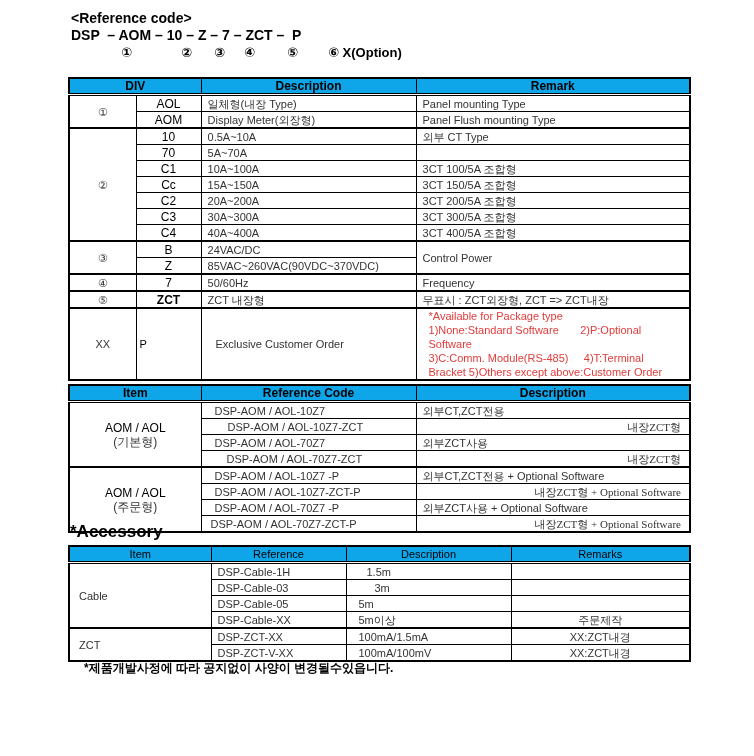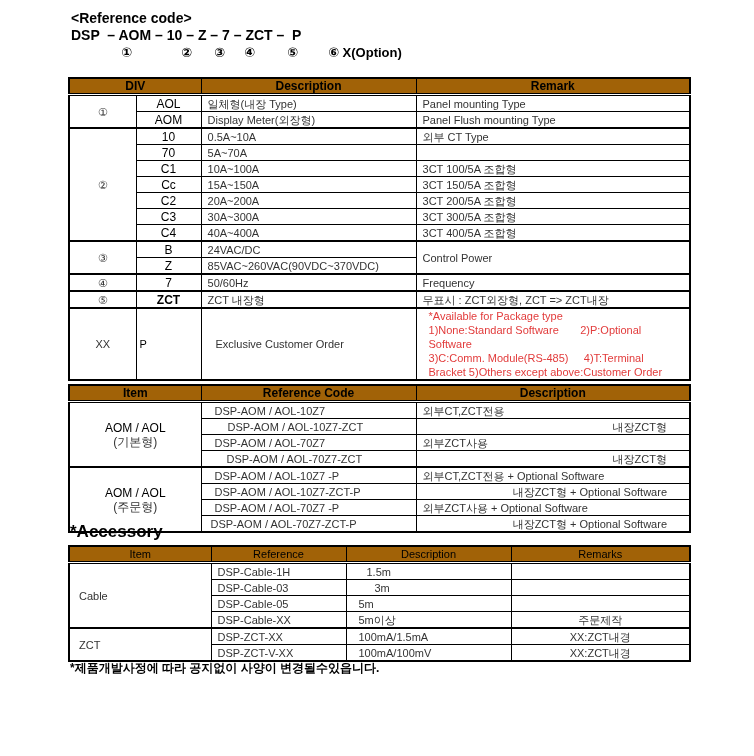--- a/index.html
+++ b/index.html
@@ -5,34 +5,34 @@
   html, body { margin:0; padding:0; background:#ffffff; }
   body { width:754px; height:756px; position:relative; overflow:hidden;
          font-family:"Liberation Sans", "DejaVu Sans", sans-serif; color:#000; }
   .abs { position:absolute; }
   .title { left:71px; top:10px; font-weight:bold; font-size:14px; line-height:17px; }
   .code-line { left:71px; top:27px; font-weight:bold; font-size:14px; line-height:17px; white-space:pre; }
   .num-line { top:44px; font-weight:bold; font-size:13px; line-height:17px; }
   table { border-collapse:collapse; position:absolute; table-layout:fixed; }
   td, th { border:1px solid #000; padding:0 0 0 6px; font-size:11px; line-height:14px;
            font-weight:normal; white-space:nowrap; overflow:hidden; }
-  th { background:#a16207; font-weight:bold; font-size:12px; text-align:center; padding:0; }
+  th { background:#0ea5e9; font-weight:bold; font-size:12px; text-align:center; padding:0; }
   .hdr-row th { border-bottom:3px double #000; }
   .c { text-align:center; padding:0; }
-  .r { text-align:right; padding-right:22px; }
+  .r { text-align:right; padding-right:8px;font-family:Liberation Serif, serif; }
   .code { font-size:12px; text-align:center; padding:0; }
   .grey { color:#333; }
   .red { color:#e23b3b; }
   .thick-top td { border-top:2px solid #000; }
   .t1 { left:68px; top:77px; width:621px; border:2px solid #000; }
   .t2 { left:68px; top:384px; width:621px; border:2px solid #000; }
   .t3 { left:68px; top:545px; width:621px; border:2px solid #000; }
   .t3 th { font-weight:normal; font-size:11px; }
   .acc-label { left:70px; top:522px; font-weight:bold; font-size:17px;text-align:center; }
-  .footer { left:70px; top:660px; font-weight:bold; font-size:12px; }
+  .footer { left:84px; top:660px; font-weight:bold; font-size:12px; }
   .row16 td { height:15px; }
   .red-block { white-space:normal; line-height:14px; padding-left:12px; font-size:11px; }
 </style>
 </head>
 <body>
 
 <div class="abs title">&lt;Reference code&gt;</div>
 <div class="abs code-line"><span>DSP</span>  <span>–</span> <span>AOM</span> <span>–</span> <span>10</span> <span>–</span> <span>Z</span> <span>–</span> <span>7</span> <span>–</span> <span>ZCT</span> <span>–</span>  <span>P</span></div>
 <div class="abs num-line" style="left:121px;">①</div>
 <div class="abs num-line" style="left:181px;">②</div>

